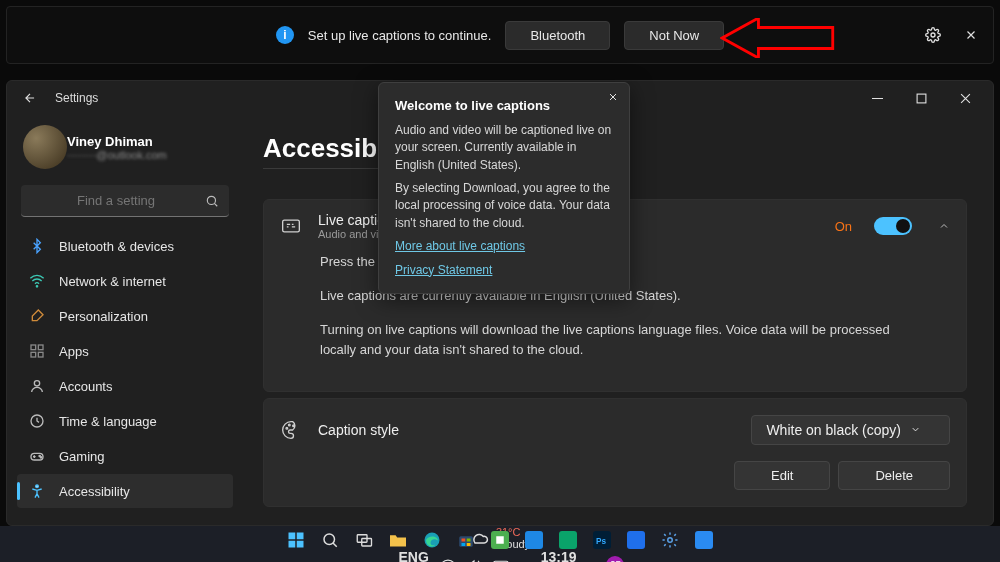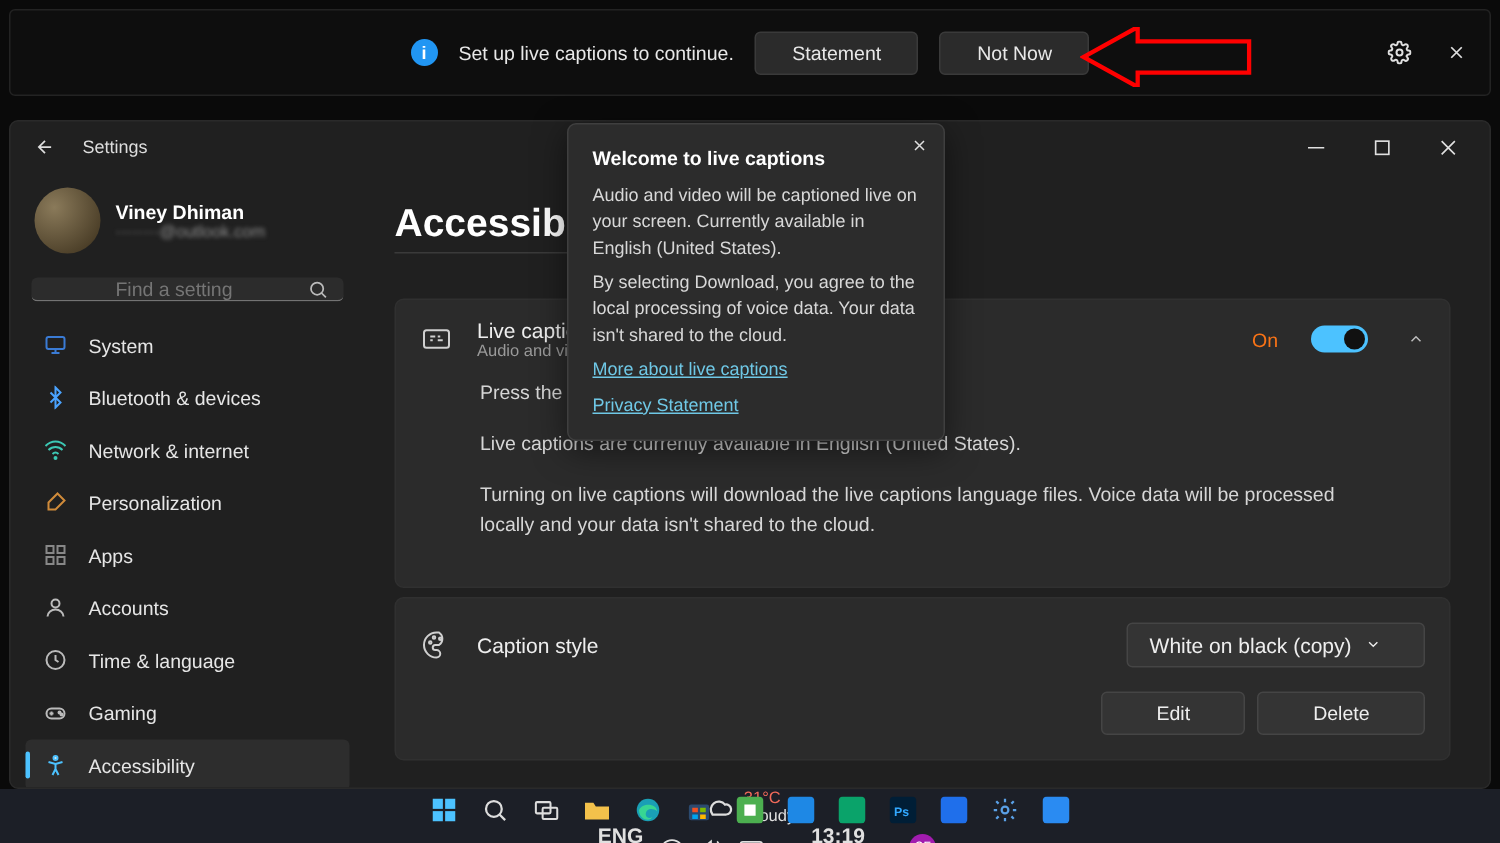--- a/index.html
+++ b/index.html
@@ -29,21 +29,21 @@
 }
 .win-title-row { display: flex; align-items: center; justify-content: space-between; height: 34px; padding: 0 6px 0 16px; }
 .wt-left { display: flex; align-items: center; gap: 18px; font-size: 12px; color: #ddd; }
 .wt-btns { display: flex; }
 .wt-btn { width: 44px; height: 30px; display: flex; align-items: center; justify-content: center; color: #e0e0e0; cursor: pointer; }
 
 .win-body { flex: 1; display: flex; overflow: hidden; }
 
 
 .sidebar { width: 236px; padding: 6px 10px 0 10px; display: flex; flex-direction: column; }
-.user-row { display: flex; align-items: center; gap: 10px; padding: 4px 6px 12px 6px; }
+.user-row { display: flex; align-items: center; padding: 4px 6px 12px 6px; }
 .avatar { width: 44px; height: 44px; border-radius: 50%; background: radial-gradient(circle at 30% 30%, #8a7a5a, #3a2e1a); flex-shrink: 0; }
 .user-name { font-size: 13px; font-weight: 600; color: #fff; }
 .user-email { font-size: 11px; color: #8a8a8a; filter: blur(1.5px); }
 .search-box {
   display: flex; align-items: center; justify-content: space-between;
   background: #2c2c2c; border-bottom: 1px solid #737373; border-radius: 4px;
   height: 32px; padding: 0 10px; margin: 4px 4px 12px 4px;
 }
 .search-box input { background: transparent; border: none; outline: none; color: #ddd; font-size: 13px; width: 170px; text-align: center; }
 .nav { display: flex; flex-direction: column; gap: 1px; }
@@ -104,21 +104,21 @@
 .tb-badge { width: 18px; height: 18px; border-radius: 50%; background: #a21caf; color: #fff; display: flex; align-items: center; justify-content: center; font-size: 10px; }
 
 svg { display: block; }
 </style>
 </head>
 <body>
 
 <div class="captions-bar">
   <span class="cb-info-icon">i</span>
   <span class="cb-text">Set up live captions to continue.</span>
-  <button class="cb-btn">Statement</button>
+  <button class="cb-btn">Bluetooth</button>
   <button class="cb-btn">Not Now</button>
   <div class="cb-right">
     <span class="cb-icon-btn">
       <svg width="16" height="16" viewBox="0 0 24 24" fill="none" stroke="currentColor" stroke-width="2">
           <circle cx="12" cy="12" r="3"></circle>
           <path d="M19.4 15a1.7 1.7 0 0 0 .34 1.87l.06.06a2 2 0 1 1-2.83 2.83l-.06-.06a1.7 1.7 0 0 0-1.87-.34 1.7 1.7 0 0 0-1 1.56V21a2 2 0 0 1-4 0v-.1a1.7 1.7 0 0 0-1-1.56 1.7 1.7 0 0 0-1.87.34l-.06.06a2 2 0 1 1-2.83-2.83l.06-.06a1.7 1.7 0 0 0 .34-1.87 1.7 1.7 0 0 0-1.56-1H3a2 2 0 0 1 0-4h.1a1.7 1.7 0 0 0 1.56-1 1.7 1.7 0 0 0-.34-1.87l-.06-.06a2 2 0 1 1 2.83-2.83l.06.06a1.7 1.7 0 0 0 1.87.34H9a1.7 1.7 0 0 0 1-1.56V3a2 2 0 0 1 4 0v.1a1.7 1.7 0 0 0 1 1.56 1.7 1.7 0 0 0 1.87-.34l.06-.06a2 2 0 1 1 2.83 2.83l-.06.06a1.7 1.7 0 0 0-.34 1.87V9a1.7 1.7 0 0 0 1.56 1H21a2 2 0 0 1 0 4h-.1a1.7 1.7 0 0 0-1.56 1z"></path>
         </svg>
     </span>
     <span class="cb-icon-btn">
       <svg width="14" height="14" viewBox="0 0 24 24" stroke="currentColor" stroke-width="2">
@@ -189,29 +189,20 @@
         <span>
           <svg width="14" height="14" viewBox="0 0 24 24" fill="none" stroke="#bbb" stroke-width="2">
               <circle cx="11" cy="11" r="7"></circle>
               <path d="m21 21-5-5"></path>
             </svg>
         </span>
       </div>
       <div class="nav" id="nav-list">
           <div class="nav-item">
             <span class="nav-icon">
-              <svg width="16" height="16" viewBox="0 0 24 24" fill="none" stroke="#3a7bd5" stroke-width="2">
-                <rect x="3" y="4" width="18" height="12" rx="2"></rect>
-                <path d="M8 20h8M12 16v4"></path>
-              </svg>
-            </span>
-            <span>System</span>
-          </div>
-          <div class="nav-item">
-            <span class="nav-icon">
               <svg width="16" height="16" viewBox="0 0 24 24" fill="none" stroke="#4aa3ff" stroke-width="2">
                 <path d="M7 7l10 10-5 5V2l5 5L7 17"></path>
               </svg>
             </span>
             <span>Bluetooth &amp; devices</span>
           </div>
           <div class="nav-item">
             <span class="nav-icon">
               <svg width="16" height="16" viewBox="0 0 24 24" fill="none" stroke="#3cc8b4" stroke-width="2">
                 <path d="M2 8c6-6 14-6 20 0M5 12c4-4 10-4 14 0M9 16c2-2 4-2 6 0"></path>

